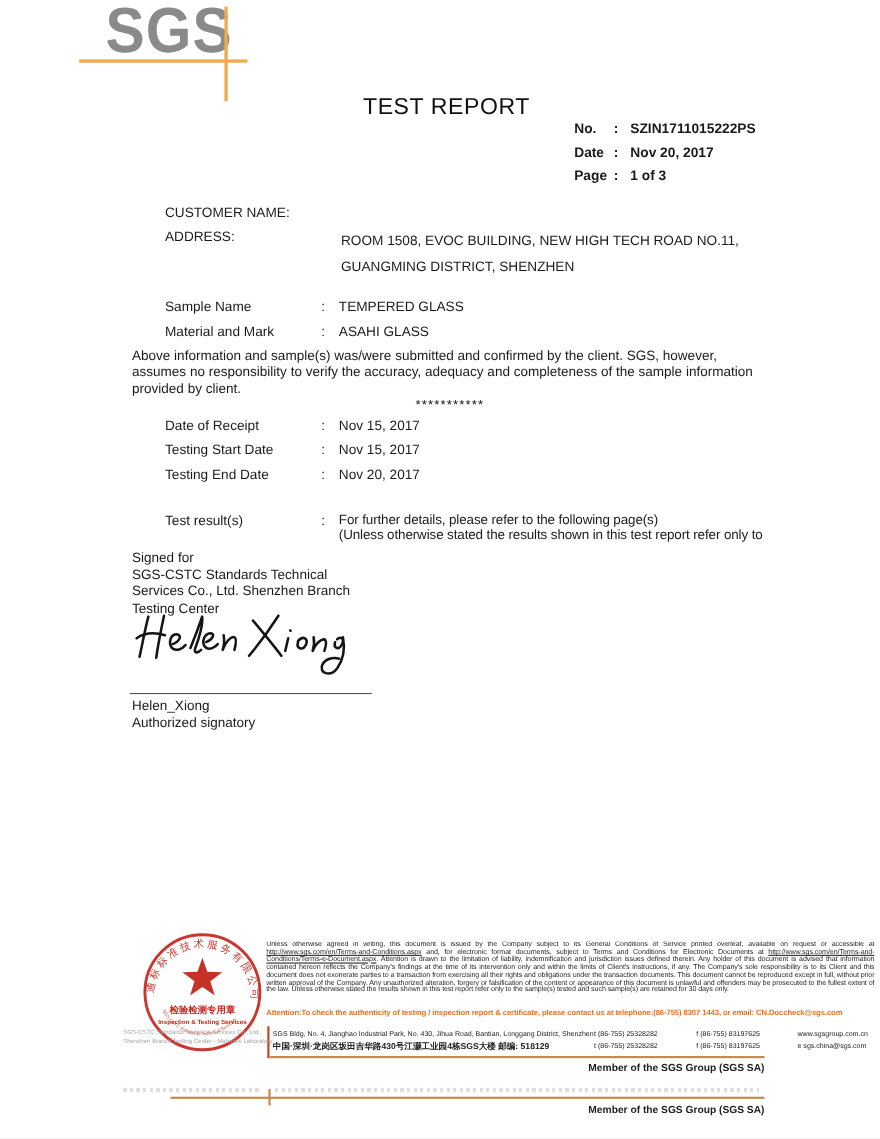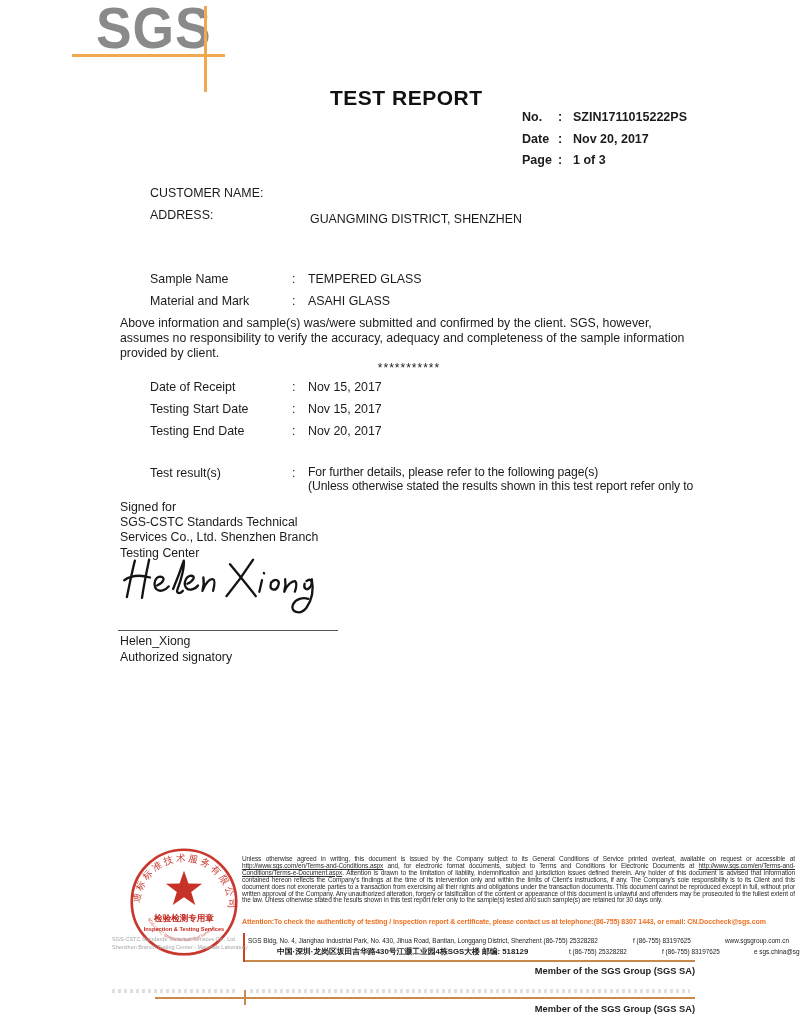--- a/index.html
+++ b/index.html
@@ -9,21 +9,21 @@
   }
   .abs{position:absolute;}
 
   
   .logo-text{left:96px;top:0px;font-size:58px;line-height:56px;font-weight:bold;color:#8a8a8a;
     letter-spacing:1px;transform:scaleX(.92);transform-origin:left top;}
   .logo-hline{left:72px;top:54px;width:153px;height:3px;background:#f0a94e;}
   .logo-vline{left:204px;top:6px;width:3px;height:86px;background:#f0a94e;}
 
   
-  .title{left:330px;top:86px;font-size:21px;font-weight:bold;letter-spacing:.5px;color:#111;}
+  .title{left:330px;top:86px;font-size:21px;font-weight:normal;letter-spacing:.5px;color:#111;}
   .meta-row{left:490px;display:flex;font-size:12.5px;font-weight:bold;white-space:nowrap;padding-left:32px;}
   .meta-label{width:36px;}
   .meta-colon{width:15px;}
 
   
   .kv{left:120px;display:flex;font-size:12.4px;white-space:nowrap;}
   .kv .lbl{flex:0 0 142px;margin-left:30px;}
   .kv .col{flex:0 0 16px;}
   .cust .lbl{flex:0 0 160px;}
   .val-lines div{line-height:22.5px;}
@@ -43,21 +43,21 @@
     color:#2b2b2b;letter-spacing:-0.1px;max-height:61px;overflow:hidden;}
   .legal .u{text-decoration:underline;}
   .attention{left:242px;top:918px;width:553px;font-size:7px;line-height:7.6px;font-weight:bold;
     color:#ee7022;letter-spacing:-0.1px;}
   .addr-block{left:248px;top:935px;width:547px;}
   .addr-row{display:flex;line-height:11px;font-size:6.4px;color:#222;white-space:nowrap;}
   .addr-row .a{flex:0 0 292px;overflow:hidden;}
   .addr-row .t{flex:0 0 93px;}
   .addr-row .f{flex:0 0 92px;}
   .addr-row .w{flex:1;}
-  .addr-cn{font-size:7.8px;font-weight:bold;margin-left:29px;}
+  .addr-cn{font-size:7.8px;font-weight:bold;}
   .vdiv{left:243px;top:933px;width:1.5px;height:29px;background:#cc4422;}
   .labname{left:112px;top:936px;width:132px;font-size:5.5px;line-height:7.5px;color:#a6a6a6;white-space:nowrap;}
   .rule1{left:245px;top:960px;width:450px;height:2px;background:#c8894a;}
   .rule2{left:155px;top:997px;width:540px;height:2px;background:#c8894a;}
   .tick2{left:244px;top:990px;width:1.5px;height:15px;background:#c8894a;}
   .member{left:395px;width:300px;text-align:right;font-size:9.3px;font-weight:bold;color:#222;}
   .ghost{height:4px;background:repeating-linear-gradient(90deg,#c9c9c9 0 3px,transparent 3px 6px);opacity:.6;}
 </style>
 </head>
 <body>
@@ -85,20 +85,21 @@
     <span class="meta-colon">:</span>
     <span>1 of  3</span>
   </div>
 
   <div class="abs kv cust" style="top:186px">
     <span class="lbl">CUSTOMER NAME:</span>
   </div>
   <div class="abs kv cust" style="top:208px">
     <span class="lbl">ADDRESS:</span>
     <span class="val-lines">
+      <div>ROOM 1508, EVOC BUILDING, NEW HIGH TECH ROAD NO.11,</div>
       <div>GUANGMING DISTRICT, SHENZHEN</div>
     </span>
   </div>
 
   <div class="abs kv" style="top:272px">
     <span class="lbl">Sample Name</span>
     <span class="col">:</span>
     <span>TEMPERED GLASS</span>
   </div>
   <div class="abs kv" style="top:294px">

